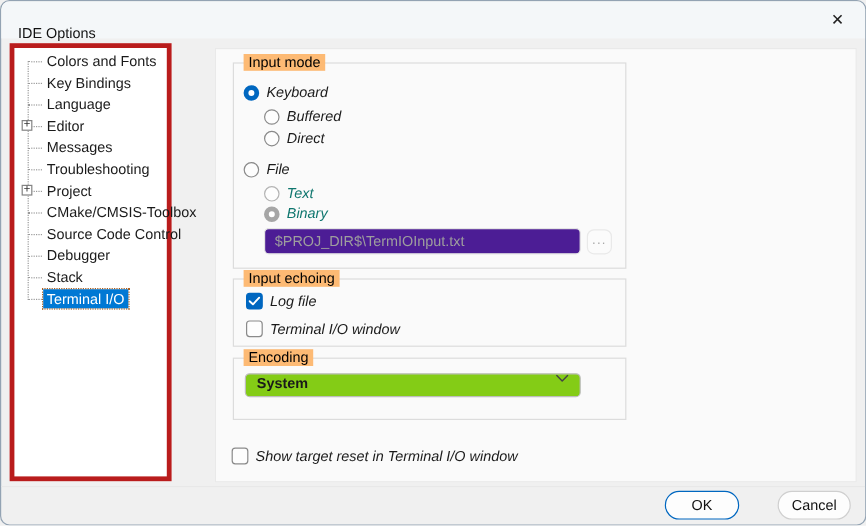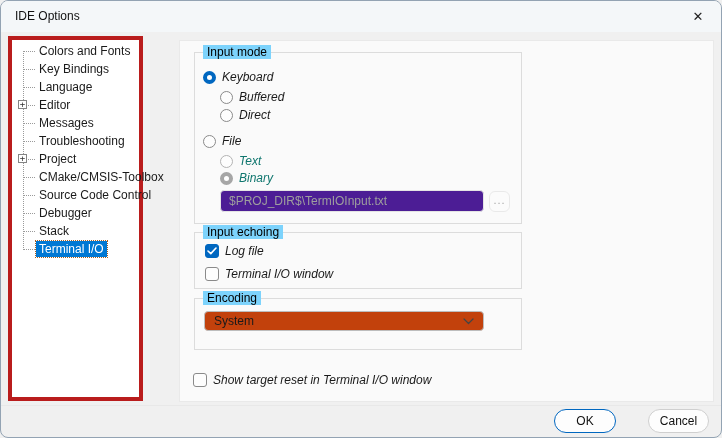--- a/index.html
+++ b/index.html
@@ -7,21 +7,21 @@
     width:722px;height:438px;position:relative;overflow:hidden;
     font-family:"Liberation Sans","DejaVu Sans",sans-serif;
     font-size:12px;color:#1a1a1a;background:#f0f0f0;
   }
   .dialog{
     position:absolute;inset:0;background:#f0f0f0;
     border:1px solid #93a3b3;border-radius:8px;box-sizing:border-box;overflow:hidden;
   }
   
   .titlebar{position:absolute;left:0;top:0;right:0;height:31px;background:#f4f7f9;}
-  .title{position:absolute;left:14px;top:0;line-height:31px;font-size:12px;color:#111;}
+  .title{position:absolute;left:14px;top:12px;line-height:31px;font-size:12px;color:#111;}
   .close-btn{position:absolute;right:0;top:0;width:46px;height:31px;display:flex;align-items:center;justify-content:center;font-size:13px;color:#222;cursor:default;}
   
   .tree-panel{
     position:absolute;left:7px;top:35px;width:135px;height:365px;
     background:#ffffff;border:4px solid #b91c1c;box-sizing:border-box;
   }
   .tree-vline{position:absolute;left:11px;top:11px;height:199px;width:0;border-left:1px dotted #9a9a9a;}
   .tree-row{position:relative;height:18px;display:flex;align-items:center;}
   .tree-rows{position:absolute;left:0;top:2px;right:0;}
   .stub{position:absolute;left:11px;top:9px;width:12px;border-top:1px dotted #9a9a9a;}
@@ -31,21 +31,21 @@
     font-size:9px;line-height:7px;text-align:center;color:#333;font-family:"DejaVu Sans Mono",monospace;
   }
   .tree-label{margin-left:24px;padding:1px 3px;white-space:nowrap;}
   .tree-label.selected{background:#0078d4;color:#fff;outline:1px dotted #a85f22;}
   
   .opts-panel{
     position:absolute;left:178px;top:39px;width:535px;height:362px;
     background:#fafafa;border:1px solid #e9e9e9;box-sizing:border-box;
   }
   .groupbox{position:absolute;border:1px solid #dcdcdc;box-sizing:border-box;}
-  .group-title{position:absolute;top:-8px;left:8px;background:#7dd3fc;padding:0 4px;color:#000;}
+  .group-title{position:absolute;top:-8px;left:8px;background:#fdba74;padding:0 4px;color:#000;}
   .ctl-row{position:absolute;display:flex;align-items:flex-end;height:16px;white-space:nowrap;font-style:italic;}
   .ctl-label{margin-left:6px;}
   .disabled .ctl-label{color:#0f766e;}
   
   .radio{width:13px;height:13px;border-radius:50%;box-sizing:border-box;background:#fdfdfd;border:1px solid #8a8a8a;flex:none;}
   .radio.checked{border:4px solid #0067c0;background:#fff;}
   .disabled .radio{border-color:#b3b3b3;}
   .disabled .radio.checked{border:4px solid #a6a6a6;background:#fff;}
   
   .checkbox{width:14px;height:14px;border-radius:3px;box-sizing:border-box;background:#fdfdfd;border:1px solid #8a8a8a;flex:none;display:flex;align-items:center;justify-content:center;}
@@ -57,22 +57,22 @@
     font-family:"Liberation Sans","DejaVu Sans",sans-serif;font-size:12px;padding:0 8px;outline:none;
   }
   .browse-btn{
     position:absolute;left:294px;top:138px;width:21px;height:21px;box-sizing:border-box;
     border:1px solid #e9e9e9;border-radius:6px;background:#fbfbfb;color:#a8a8a8;
     font-size:11px;line-height:17px;text-align:center;letter-spacing:1px;
   }
   
   .combo{
     position:absolute;left:9px;top:12px;width:280px;height:20px;box-sizing:border-box;
-    border:1px solid #bdbdbd;border-radius:4px;background:#c2410c;
-    display:flex;align-items:center;justify-content:space-between;padding:0 9px;
+    border:1px solid #bdbdbd;border-radius:4px;background:#84cc16;
+    display:flex;justify-content:space-between;padding:0 9px;font-weight:bold;
   }
   
   .footer-sep{position:absolute;left:0;right:0;top:404px;height:1px;background:#e8e8e8;}
   .btn{
     position:absolute;top:408px;height:24px;box-sizing:border-box;border-radius:12px;
     background:#fdfdfd;font-size:12px;display:flex;align-items:center;justify-content:center;color:#111;
   }
   .btn-ok{left:553px;width:62px;border:1px solid #0067c0;}
   .btn-cancel{left:647px;width:61px;border:1px solid #cfcfcf;}
 </style>

